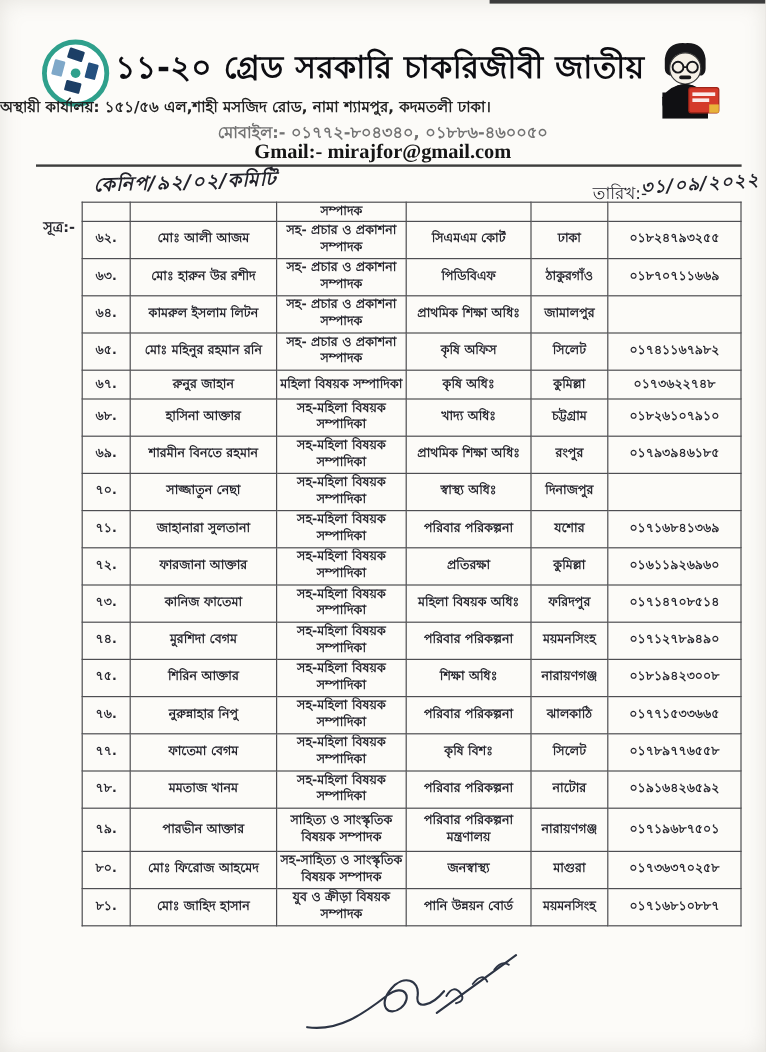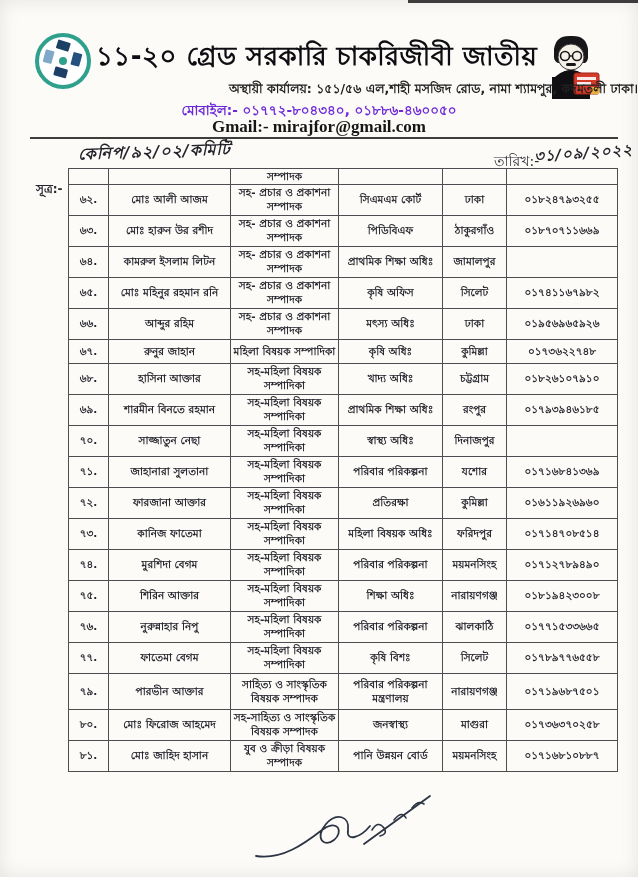--- a/index.html
+++ b/index.html
@@ -9,22 +9,22 @@
     font-family:"DejaVu Sans",sans-serif;color:#26262e;
     box-shadow:inset 0 0 18px rgba(120,115,105,.18);
   }
   .artifact-top{position:absolute;top:0;left:408px;width:230px;height:3px;background:#3c3c3c;}
   
   .title{
     position:absolute;left:96px;top:36px;width:446px;height:40px;
     font-size:26px;font-weight:700;color:#0d0d12;text-align:center;
     white-space:nowrap;overflow:hidden;letter-spacing:.5px;
   }
-  .addr{position:absolute;left:0;right:0;top:80px;text-align:right;font-size:12.5px;font-weight:700;color:#222;}
-  .mob{position:absolute;left:0;right:0;top:100px;text-align:center;font-size:13.5px;font-weight:700;color:#6d28d9;}
+  .addr{position:absolute;left:0;right:0;top:80px;text-align:left;font-size:12.5px;font-weight:700;color:#222;}
+  .mob{position:absolute;left:0;right:0;top:100px;text-align:center;font-size:13.5px;font-weight:700;color:#737373;}
   .gmail{position:absolute;left:0;right:0;top:117px;text-align:center;font-size:17px;font-weight:700;
          font-family:"Liberation Serif",serif;color:#151515;}
   .rule{position:absolute;top:137px;left:30px;width:588px;border-top:2px solid #3d3d3d;}
   .ref-label{position:absolute;left:36px;top:148px;font-size:12px;font-weight:700;margin-top:32px;}
   .ref-hw{position:absolute;left:78px;top:139px;font-size:16px;font-style:italic;font-weight:600;
           transform:rotate(-2deg);color:#23232b;letter-spacing:1px;white-space:nowrap;}
   .date-label{position:absolute;left:494px;top:150px;font-size:14px;font-weight:400;}
   .date-hw{position:absolute;left:534px;top:141px;font-size:15px;font-style:italic;font-weight:600;
            transform:rotate(-4deg);color:#23232b;letter-spacing:1px;white-space:nowrap;}
   
@@ -136,28 +136,20 @@
           <td></td>
         </tr>
         <tr class="h-md">
           <td>৬৫.</td>
           <td class="c-name">মোঃ মহিনুর রহমান রনি</td>
           <td>সহ- প্রচার ও প্রকাশনা সম্পাদক</td>
           <td>কৃষি অফিস</td>
           <td>সিলেট</td>
           <td>০১৭৪১১৬৭৯৮২</td>
         </tr>
-        <tr class="h-md">
-          <td>৬৬.</td>
-          <td class="c-name">আব্দুর রহিম</td>
-          <td>সহ- প্রচার ও প্রকাশনা সম্পাদক</td>
-          <td>মৎস্য অধিঃ</td>
-          <td>ঢাকা</td>
-          <td>০১৯৫৬৯৬৫৯২৬</td>
-        </tr>
         <tr class="h-sm">
           <td>৬৭.</td>
           <td class="c-name">রুনুর জাহান</td>
           <td>মহিলা বিষয়ক সম্পাদিকা</td>
           <td>কৃষি অধিঃ</td>
           <td>কুমিল্লা</td>
           <td>০১৭৩৬২২৭৪৮</td>
         </tr>
         <tr class="h-md">
           <td>৬৮.</td>
@@ -232,20 +224,28 @@
           <td>০১৭৭১৫৩৩৬৬৫</td>
         </tr>
         <tr class="h-md">
           <td>৭৭.</td>
           <td class="c-name">ফাতেমা বেগম</td>
           <td>সহ-মহিলা বিষয়ক সম্পাদিকা</td>
           <td>কৃষি বিশঃ</td>
           <td>সিলেট</td>
           <td>০১৭৮৯৭৭৬৫৫৮</td>
         </tr>
+        <tr class="h-md">
+          <td>৭৮.</td>
+          <td class="c-name">মমতাজ খানম</td>
+          <td>সহ-মহিলা বিষয়ক সম্পাদিকা</td>
+          <td>পরিবার পরিকল্পনা</td>
+          <td>নাটোর</td>
+          <td>০১৯১৬৪২৬৫৯২</td>
+        </tr>
         <tr class="h-lg">
           <td>৭৯.</td>
           <td class="c-name">পারভীন আক্তার</td>
           <td>সাহিত্য ও সাংস্কৃতিক বিষয়ক সম্পাদক</td>
           <td>পরিবার পরিকল্পনা মন্ত্রণালয়</td>
           <td>নারায়ণগঞ্জ</td>
           <td>০১৭১৯৬৮৭৫০১</td>
         </tr>
         <tr class="h-md">
           <td>৮০.</td>

